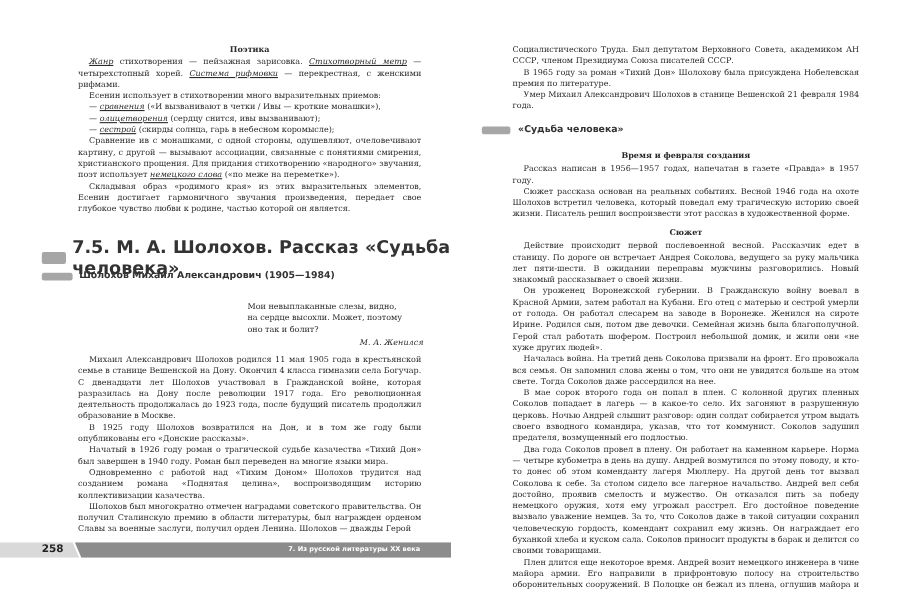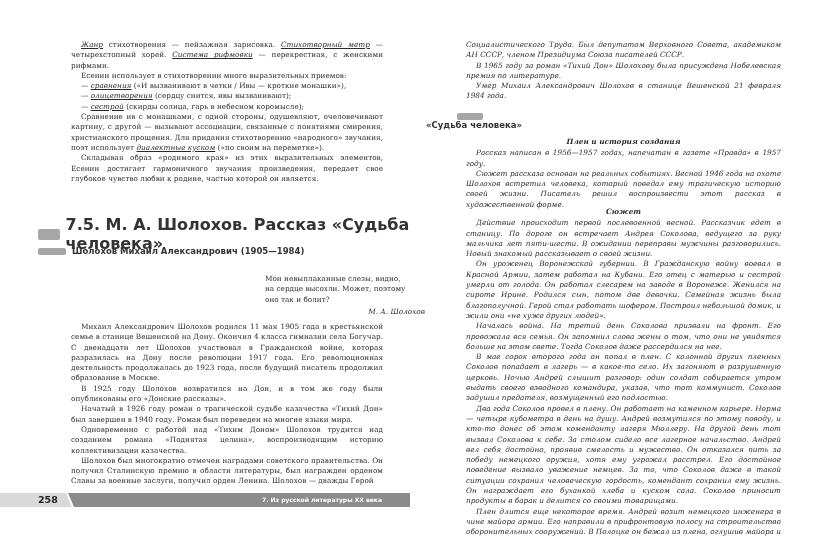--- a/index.html
+++ b/index.html
@@ -3,62 +3,63 @@
 <meta charset="utf-8">
 <style>
   html, body { margin:0; padding:0; background:#ffffff; }
   body { width:820px; height:537px; position:relative; overflow:hidden;
          font-family:"DejaVu Serif", serif; color:#2a2a2a; }
   .page { position:absolute; top:0; height:537px; }
   .page.left { left:0; width:410px; }
   .page.right { left:410px; width:410px; }
   .col { position:absolute; font-size:7.3px; line-height:10.3px; text-align:justify; }
   .left .col { left:71px; width:312px; }
-  .right .col { left:56px; width:315px;font-style:italic; }
+  .right .col { left:56px; width:315px; }
   p { margin:0; text-indent:10px; }
   p.noind { text-indent:0; }
   .center-h { text-align:center; font-weight:bold; text-indent:0; margin:0 0 1px 0; }
   i { font-style:italic;text-decoration:underline; }
   .h-big { position:absolute; display:flex; align-items:center; font-family:"DejaVu Sans", sans-serif; font-weight:bold; color:#333; }
   .marker { display:inline-block; background:#a6a6a6; border-radius:2px; }
-  .epi { position:absolute; left:225px; width:160px; font-size:7.3px; line-height:10.3px;margin-left:40px; }
+  .epi { position:absolute; left:225px; width:160px; font-size:7.3px; line-height:10.3px; }
   .epi .auth { text-align:right; font-style:italic; margin-top:2px; }
   .footer-left { position:absolute; top:493px; left:0; width:410px; height:14px; }
   .pnum { font-family:"DejaVu Sans", sans-serif; font-weight:bold; font-size:9.5px; color:#222; position:absolute; top:0; line-height:14px; }
   .ftxt { font-family:"DejaVu Sans", sans-serif; font-size:6px; color:#fff; position:absolute; top:0; line-height:14px; white-space:nowrap; font-weight:bold; }
 </style>
 </head>
 <body>
 
 <div class="page left">
   <div class="col" style="top:40px;">
+    <p class="center-h">Поэтика</p>
     <p><i>Жанр</i><span> стихотворения — пейзажная зарисовка. </span><i>Стихотворный метр</i><span> — четырехстопный хорей. </span><i>Система рифмовки</i><span> — перекрестная, с женскими рифмами.</span></p>
     <p>Есенин использует в стихотворении много выразительных приемов:</p>
     <p>— <i>сравнения</i><span> («И вызванивают в четки / Ивы — кроткие монашки»),</span></p>
     <p>— <i>олицетворения</i><span> (сердцу снится, ивы вызванивают);</span></p>
     <p>— <i>сестрой</i><span> (скирды солнца, гарь в небесном коромысле);</span></p>
-    <p><span>Сравнение ив с монашками, с одной стороны, одушевляют, очеловечивают картину, с другой — вызывают ассоциации, связанные с понятиями смирения, христианского прощения. Для придания стихотворению «народного» звучания, поэт использует </span><i>диалектные куском</i><span> («по своим на переметке»).</span></p>
+    <p><span>Сравнение ив с монашками, с одной стороны, одушевляют, очеловечивают картину, с другой — вызывают ассоциации, связанные с понятиями смирения, христианского прощения. Для придания стихотворению «народного» звучания, поэт использует </span><i>немецкого слова</i><span> («по меже на переметке»).</span></p>
     <p>Складывая образ «родимого края» из этих выразительных элементов, Есенин достигает гармоничного звучания произведения, передает свое глубокое чувство любви к родине, частью которой он является.</p>
   </div>
 
   <div class="h-big" style="top:215px; left:38px; font-size:16px;">
     <span class="marker" style="width:28px; height:11px; margin-right:6px;"></span>
     <span>7.5. М. А. Шолохов. Рассказ «Судьба человека»</span>
   </div>
 
   <div class="h-big" style="top:246px; left:38px; font-size:8.5px;">
     <span class="marker" style="width:28px; height:7px; margin-right:6px;"></span>
     <span>Шолохов Михаил Александрович (1905—1984)</span>
   </div>
 
   <div class="epi" style="top:274px;">
     <div>Мои невыплаканные слезы, видно,</div>
     <div>на сердце высохли. Может, поэтому</div>
     <div>оно так и болит?</div>
-    <div class="auth">М. А. Шолохов</div>
+    <div class="auth">М. А. Женился</div>
   </div>
 
   <div class="col" style="top:322px;">
     <p>Михаил Александрович Шолохов родился 11 мая 1905 года в крестьянской семье в станице Вешенской на Дону. Окончил 4 класса гимназии села Богучар. С двенадцати лет Шолохов участвовал в Гражданской войне, которая разразилась на Дону после революции 1917 года. Его революционная деятельность продолжалась до 1923 года, после будущий писатель продолжил образование в Москве.</p>
     <p>В 1925 году Шолохов возвратился на Дон, и в том же году были опубликованы его «Донские рассказы».</p>
     <p>Начатый в 1926 году роман о трагической судьбе казачества «Тихий Дон» был завершен в 1940 году. Роман был переведен на многие языки мира.</p>
     <p>Одновременно с работой над «Тихим Доном» Шолохов трудится над созданием романа «Поднятая целина», воспроизводящим историю коллективизации казачества.</p>
     <p>Шолохов был многократно отмечен наградами советского правительства. Он получил Сталинскую премию в области литературы, был награжден орденом Славы за военные заслуги, получил орден Ленина. Шолохов — дважды Герой</p>
   </div>
 
@@ -72,27 +73,27 @@
   </div>
 </div>
 
 <div class="page right">
   <div class="col" style="top:40px;">
     <p class="noind">Социалистического Труда. Был депутатом Верховного Совета, академиком АН СССР, членом Президиума Союза писателей СССР.</p>
     <p>В 1965 году за роман «Тихий Дон» Шолохову была присуждена Нобелевская премия по литературе.</p>
     <p>Умер Михаил Александрович Шолохов в станице Вешенской 21 февраля 1984 года.</p>
   </div>
 
-  <div class="h-big" style="top:113px; left:16px; font-size:8.5px;flex-direction:column;">
+  <div class="h-big" style="top:113px; left:28px; font-size:8.5px;">
     <span class="marker" style="width:26px; height:7px; margin-right:7px;"></span>
     <span>«Судьба человека»</span>
   </div>
 
   <div class="col" style="top:137px;">
-    <p class="center-h">Плен и история создания</p>
+    <p class="center-h">Время и февраля создания</p>
     <p>Рассказ написан в 1956—1957 годах, напечатан в газете «Правда» в 1957 году.</p>
     <p>Сюжет рассказа основан на реальных событиях. Весной 1946 года на охоте Шолохов встретил человека, который поведал ему трагическую историю своей жизни. Писатель решил воспроизвести этот рассказ в художественной форме.</p>
   </div>
 
   <div class="col" style="top:207px;">
     <p class="center-h">Сюжет</p>
     <p>Действие происходит первой послевоенной весной. Рассказчик едет в станицу. По дороге он встречает Андрея Соколова, ведущего за руку мальчика лет пяти-шести. В ожидании переправы мужчины разговорились. Новый знакомый рассказывает о своей жизни.</p>
     <p>Он уроженец Воронежской губернии. В Гражданскую войну воевал в Красной Армии, затем работал на Кубани. Его отец с матерью и сестрой умерли от голода. Он работал слесарем на заводе в Воронеже. Женился на сироте Ирине. Родился сын, потом две девочки. Семейная жизнь была благополучной. Герой стал работать шофером. Построил небольшой домик, и жили они «не хуже других людей».</p>
     <p>Началась война. На третий день Соколова призвали на фронт. Его провожала вся семья. Он запомнил слова жены о том, что они не увидятся больше на этом свете. Тогда Соколов даже рассердился на нее.</p>
     <p>В мае сорок второго года он попал в плен. С колонной других пленных Соколов попадает в лагерь — в какое-то село. Их загоняют в разрушенную церковь. Ночью Андрей слышит разговор: один солдат собирается утром выдать своего взводного командира, указав, что тот коммунист. Соколов задушил предателя, возмущенный его подлостью.</p>

